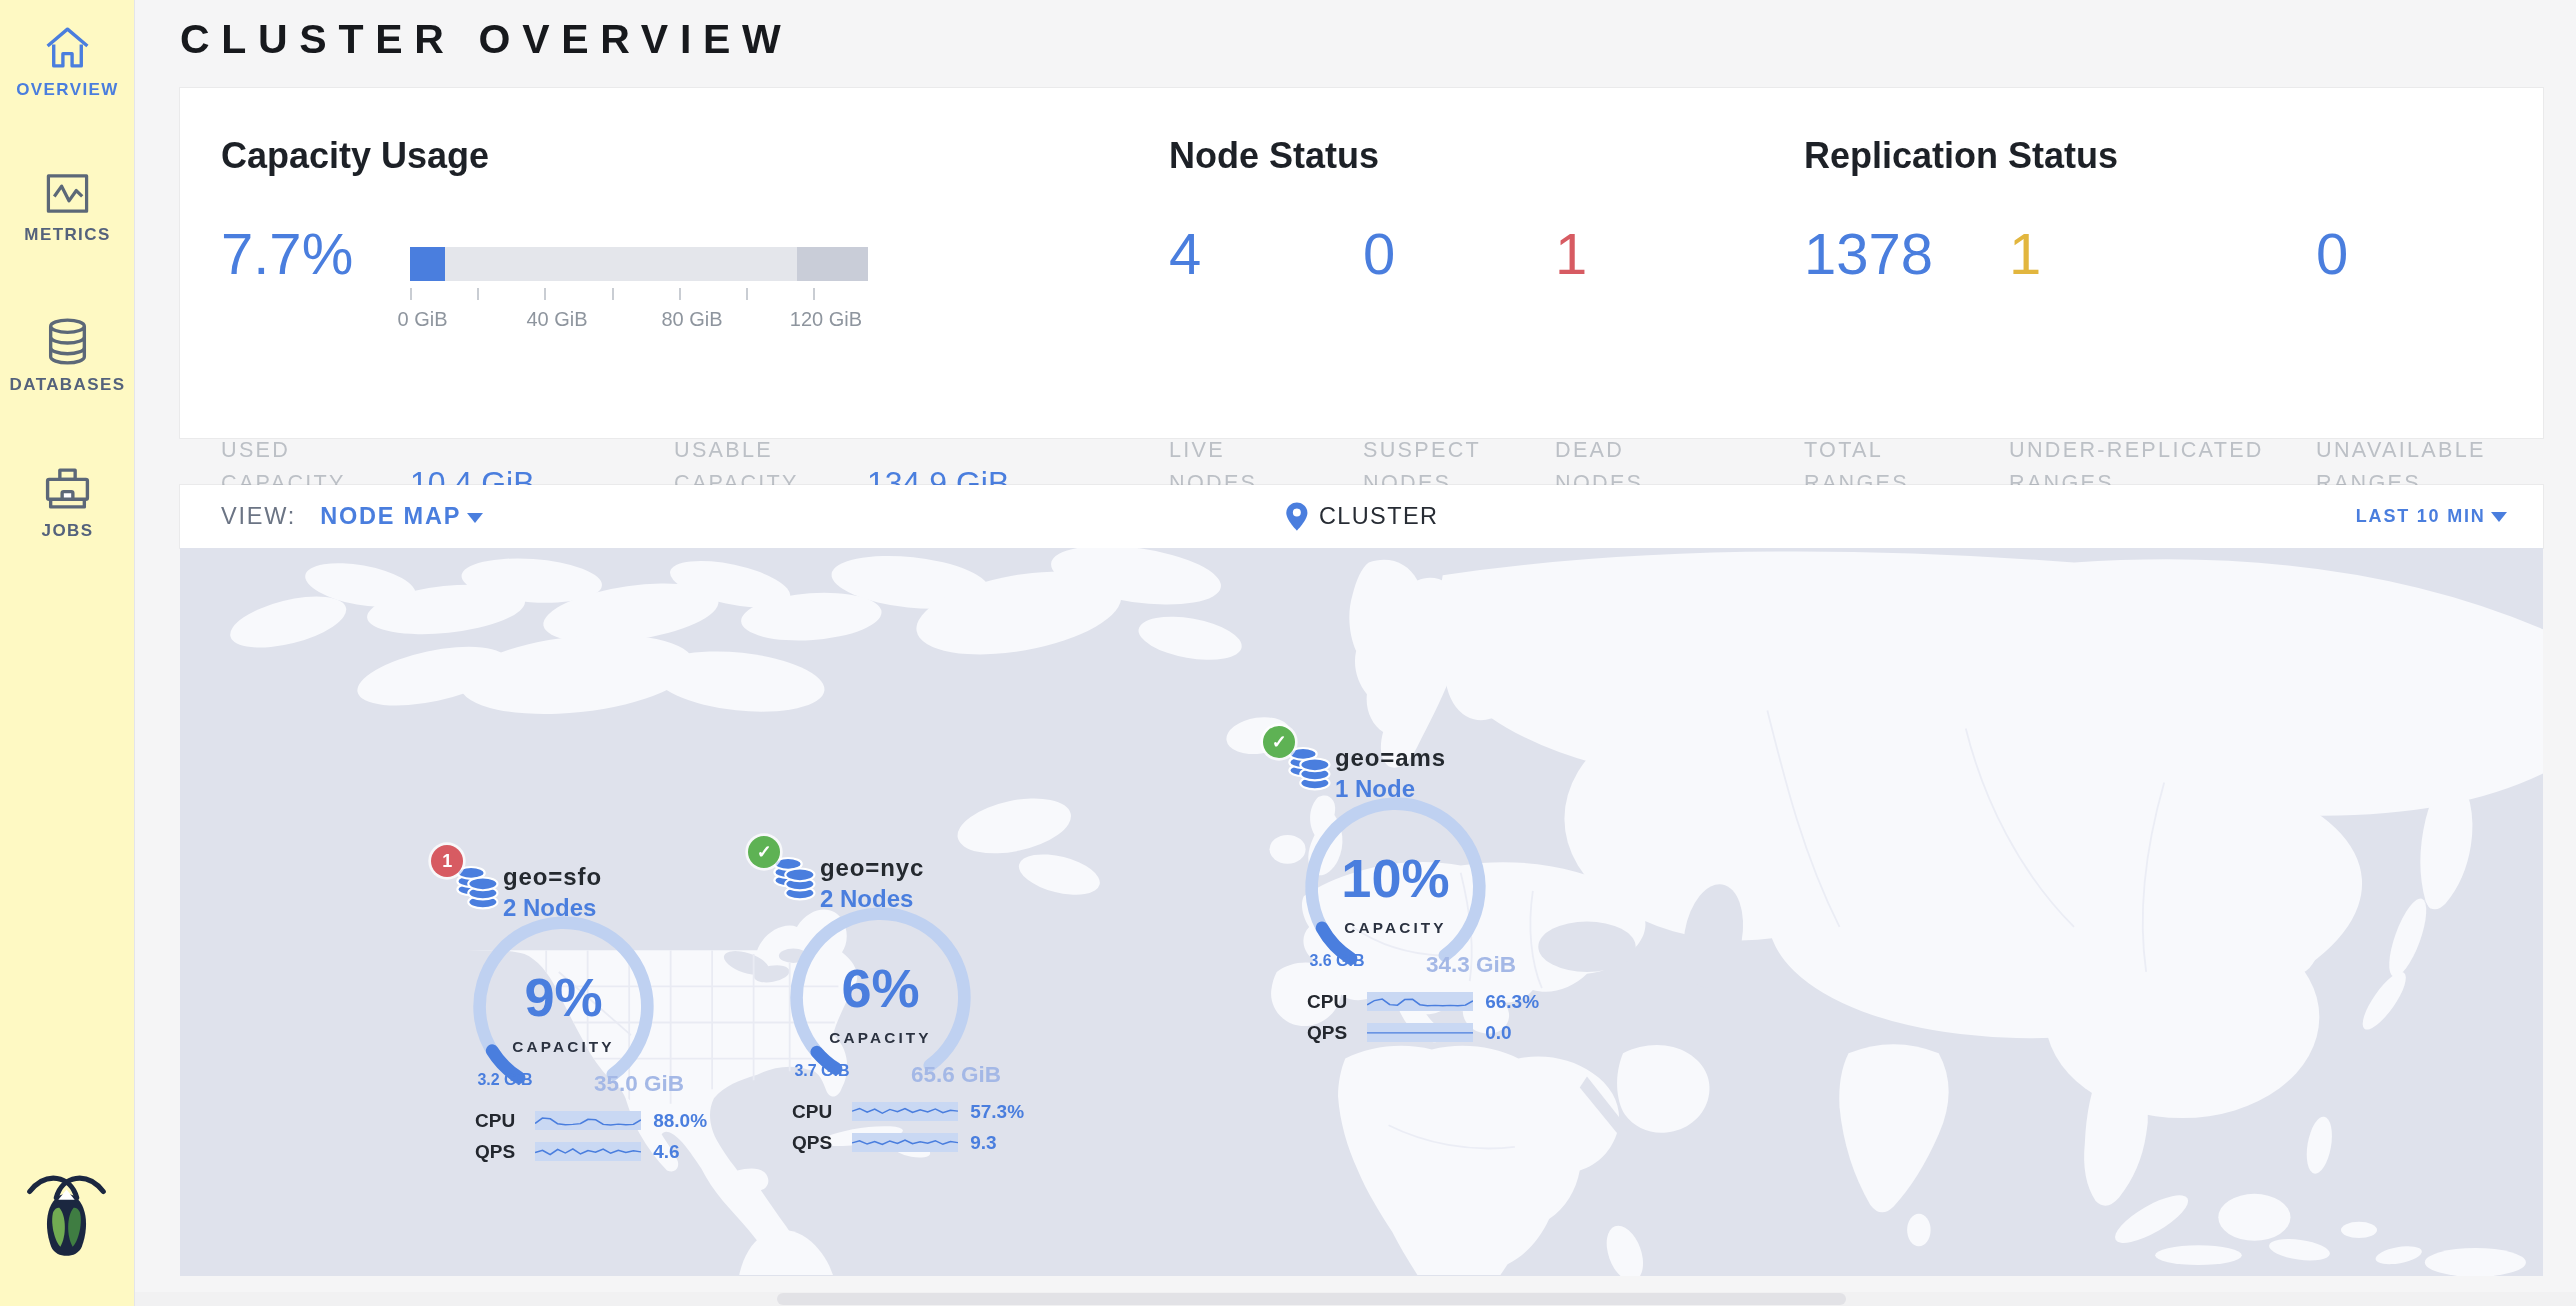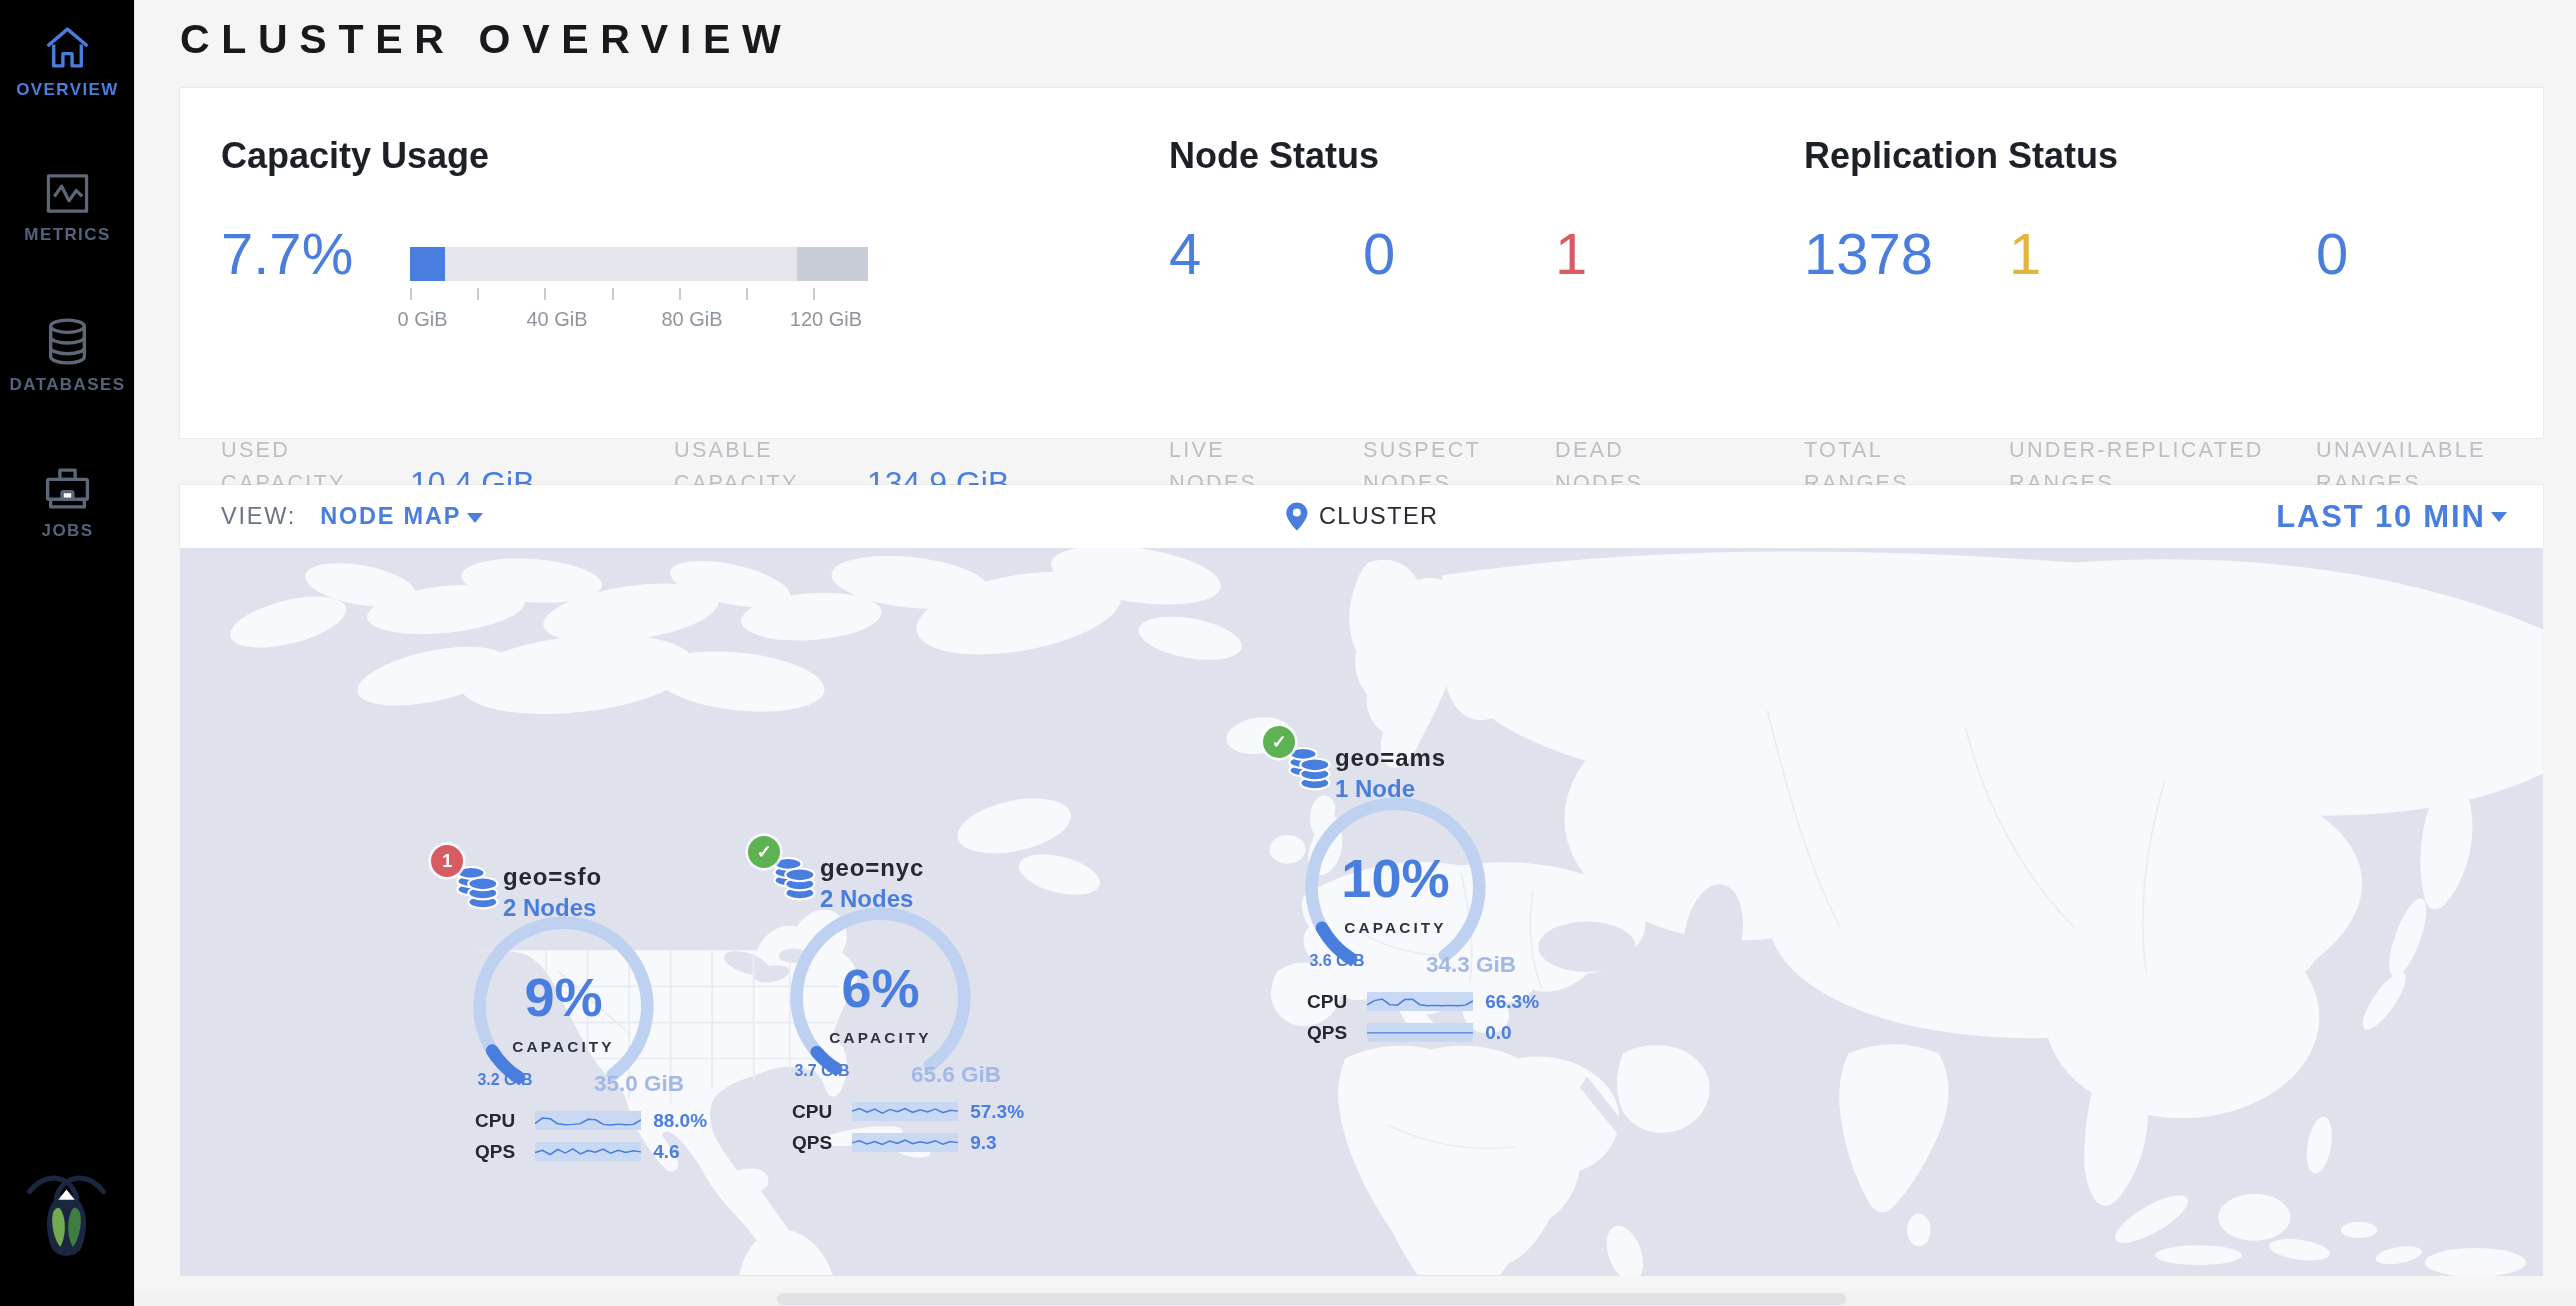--- a/index.html
+++ b/index.html
@@ -1,20 +1,20 @@
 <!DOCTYPE html>
 <html style="font-size:14.4px"><head>
 <meta charset="utf-8">
 <style>
   * { margin:0; padding:0; box-sizing:border-box; }
   html,body { width:2576px; height:1306px; }
   body { font-family:"Liberation Sans", sans-serif; background:#f5f5f6; position:relative; overflow:hidden; }
 
   
-  .sidebar { position:absolute; left:0; top:0; width:135px; height:1306px; background:#000000; border-right:0.9px solid #e4e5e9; z-index:5; }
+  .sidebar { position:absolute; left:0; top:0; width:135px; height:1306px; background:#fef9c3; border-right:0.9px solid #e4e5e9; z-index:5; }
   .side-item { position:absolute; left:0; width:135px; text-align:center; cursor:pointer; }
   .side-item .icn { display:block; margin:0 auto 9px auto; }
   .side-label { font-size:17px; font-weight:700; letter-spacing:1.4px; color:#54627c; }
   .side-item.active .side-label { color:#4a7ede; }
   .side-logo { position:absolute; left:25px; bottom:43px; }
 
   
   .page-title { position:absolute; left:180px; top:16px; font-size:41px; font-weight:600; letter-spacing:11.7px; color:#17191d; }
 
   
@@ -36,21 +36,21 @@
 
   
   .toolbar { position:absolute; left:180px; top:485px; width:2363px; height:63px; display:flex; align-items:center; }
   .tb-left { position:absolute; left:41px; display:flex; align-items:center; gap:24px; }
   .tb-view-label { font-size:23.5px; letter-spacing:1.8px; color:#6b7484; }
   .tb-view-value { font-size:23.5px; font-weight:600; letter-spacing:1.8px; color:#4a7ede; cursor:pointer; }
   .caret { display:inline-block; width:0; height:0; border-left:8px solid transparent; border-right:8px solid transparent; border-top:10px solid #4a7ede; margin-left:5.4px; vertical-align:middle; }
   .tb-center { position:absolute; left:50%; transform:translateX(-50%); display:flex; align-items:center; gap:10.8px;text-align:center; }
   .tb-breadcrumb { font-size:23.5px; letter-spacing:1.4px; color:#272c34; }
   .tb-right { position:absolute; right:36px; display:flex; align-items:center; cursor:pointer; }
-  .tb-time { font-size:31px; font-weight:600; letter-spacing:1.8px; color:#4a7ede; }
+  .tb-time { font-size:18px; font-weight:600; letter-spacing:1.8px; color:#4a7ede; }
 
   
   .map-card { position:absolute; left:180px; top:548px; width:2363px; height:728px; background:#dfe2ec; overflow:hidden; }
   .map-svg { position:absolute; left:0; top:0; }
 
   .node-widget { position:absolute; width:298px; height:336px; }
   .nm-badge { position:absolute; left:7.2px; top:7.2px; width:32px; height:32px; border-radius:50%; color:#fff; font-size:18px; font-weight:700; text-align:center; line-height:32px; box-shadow:0 0 0 2.7px rgba(255,255,255,0.75); z-index:3; }
   .nm-badge.ok { background:#5eb254; }
   .nm-badge.dead { background:#d75b62; }
   .nm-dbicon { position:absolute; left:27px; top:23.5px; z-index:2; }

